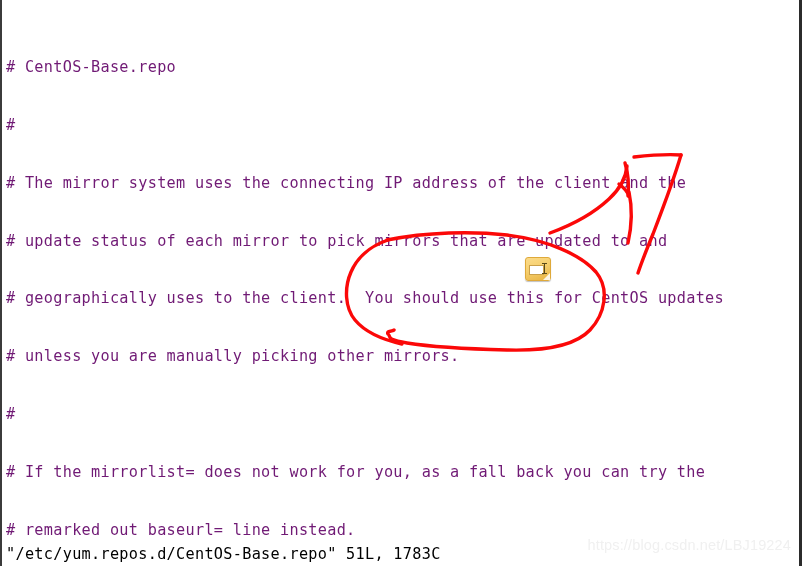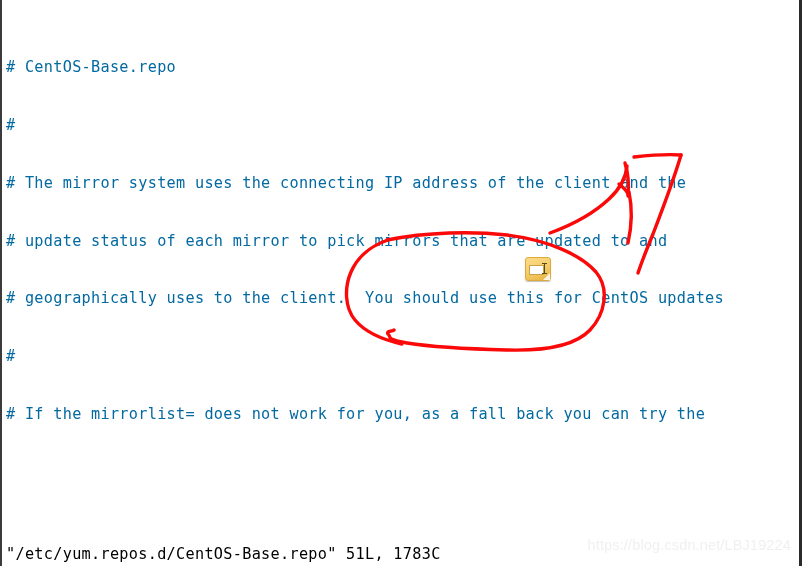--- a/index.html
+++ b/index.html
@@ -40,21 +40,21 @@
     color: #000000;
     z-index: 2;
   }
   .ln {
     height: 19.3px;
     white-space: pre;
     overflow: hidden;
   }
 
   
-  .c-comment { color: #0369a1; }
+  .c-comment { color: #701a75; }
 
   
   #statusline {
     position: absolute;
     left: 4px;
     top: 545px;
     font-size: 15.2px;
     line-height: 19.3px;
     letter-spacing: 0.02em;
     white-space: pre;
@@ -145,22 +145,24 @@
 
 <div id="terminal">
 
   <div id="buffer">
 
     <div class="ln"><span class="c-comment"># CentOS-Base.repo</span></div>
     <div class="ln"><span class="c-comment">#</span></div>
     <div class="ln"><span class="c-comment"># The mirror system uses the connecting IP address of the client and the</span></div>
     <div class="ln"><span class="c-comment"># update status of each mirror to pick mirrors that are updated to and</span></div>
     <div class="ln"><span class="c-comment"># geographically uses to the client.  You should use this for CentOS updates</span></div>
+    <div class="ln"><span class="c-comment"># unless you are manually picking other mirrors.</span></div>
     <div class="ln"><span class="c-comment">#</span></div>
     <div class="ln"><span class="c-comment"># If the mirrorlist= does not work for you, as a fall back you can try the</span></div>
+    <div class="ln"><span class="c-comment"># remarked out baseurl= line instead.</span></div>
     
     
     
 
     
     
     
 
     
 

